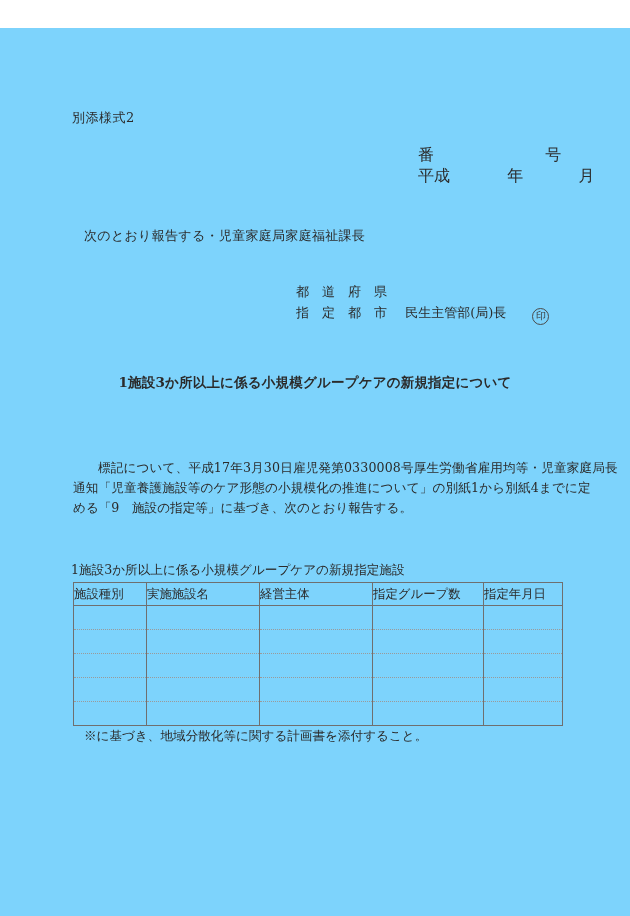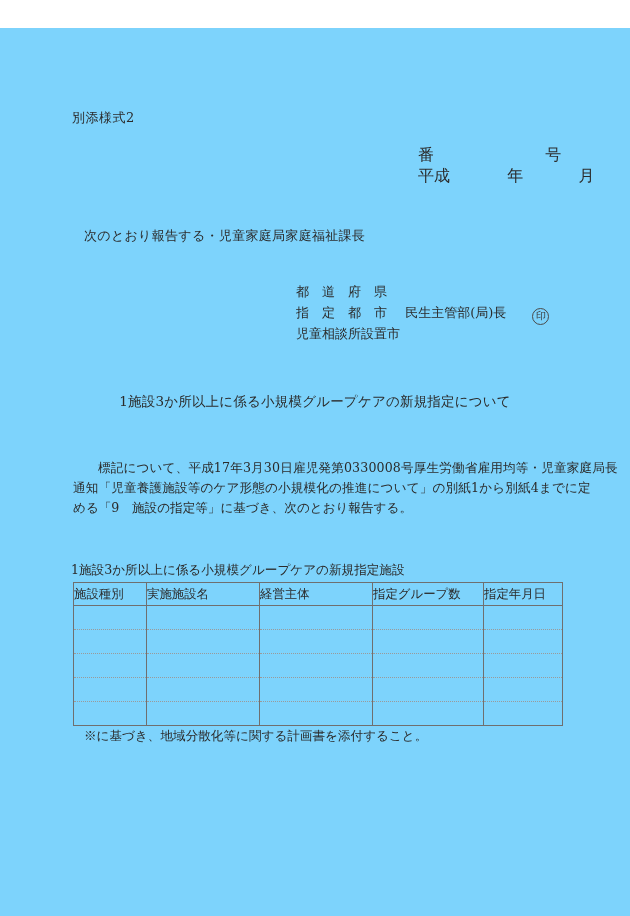--- a/index.html
+++ b/index.html
@@ -91,26 +91,27 @@
     border-radius: 50%;
     vertical-align: -2px;
     letter-spacing: 0;
     color: #3a3a3a;
   }
 
   
   .doc-title {
     position: absolute;
     left: 0;
-    top: 365px;
+    top: 346px;
     width: 630px;
     text-align: center;
     font-size: 13.5px;
     letter-spacing: 0.2px;
     white-space: nowrap;
+    font-weight: bold;
   }
 
   
   .body-text {
     position: absolute;
     left: 73px;
     top: 430px;
     width: 484px;
     font-size: 12.6px;
     line-height: 20px;
@@ -215,21 +216,20 @@
 
   <div class="addressee">次のとおり報告する・児童家庭局家庭福祉課長</div>
 
   <div class="sender">
     <span class="line">都　道　府　県</span>
     <span class="line">
       <span>指　定　都　市</span>
       <span class="title-after">民生主管部(局)長</span>
       <span class="seal">印</span>
     </span>
-    <span class="line">児童相談所設置市</span>
   </div>
 
   <div class="doc-title">1施設3か所以上に係る小規模グループケアの新規指定について</div>
 
   <div class="body-text">
     <span class="p-line l1">
       <span class="indent"></span><span>標記について、平成17年3月30日雇児発第0330008号厚生労働省雇用均等・児童家庭局長</span>
     </span>
     <span class="p-line l2">通知「児童養護施設等のケア形態の小規模化の推進について」の別紙1から別紙4までに定</span>
     <span class="p-line">める「9　施設の指定等」に基づき、次のとおり報告する。</span>

